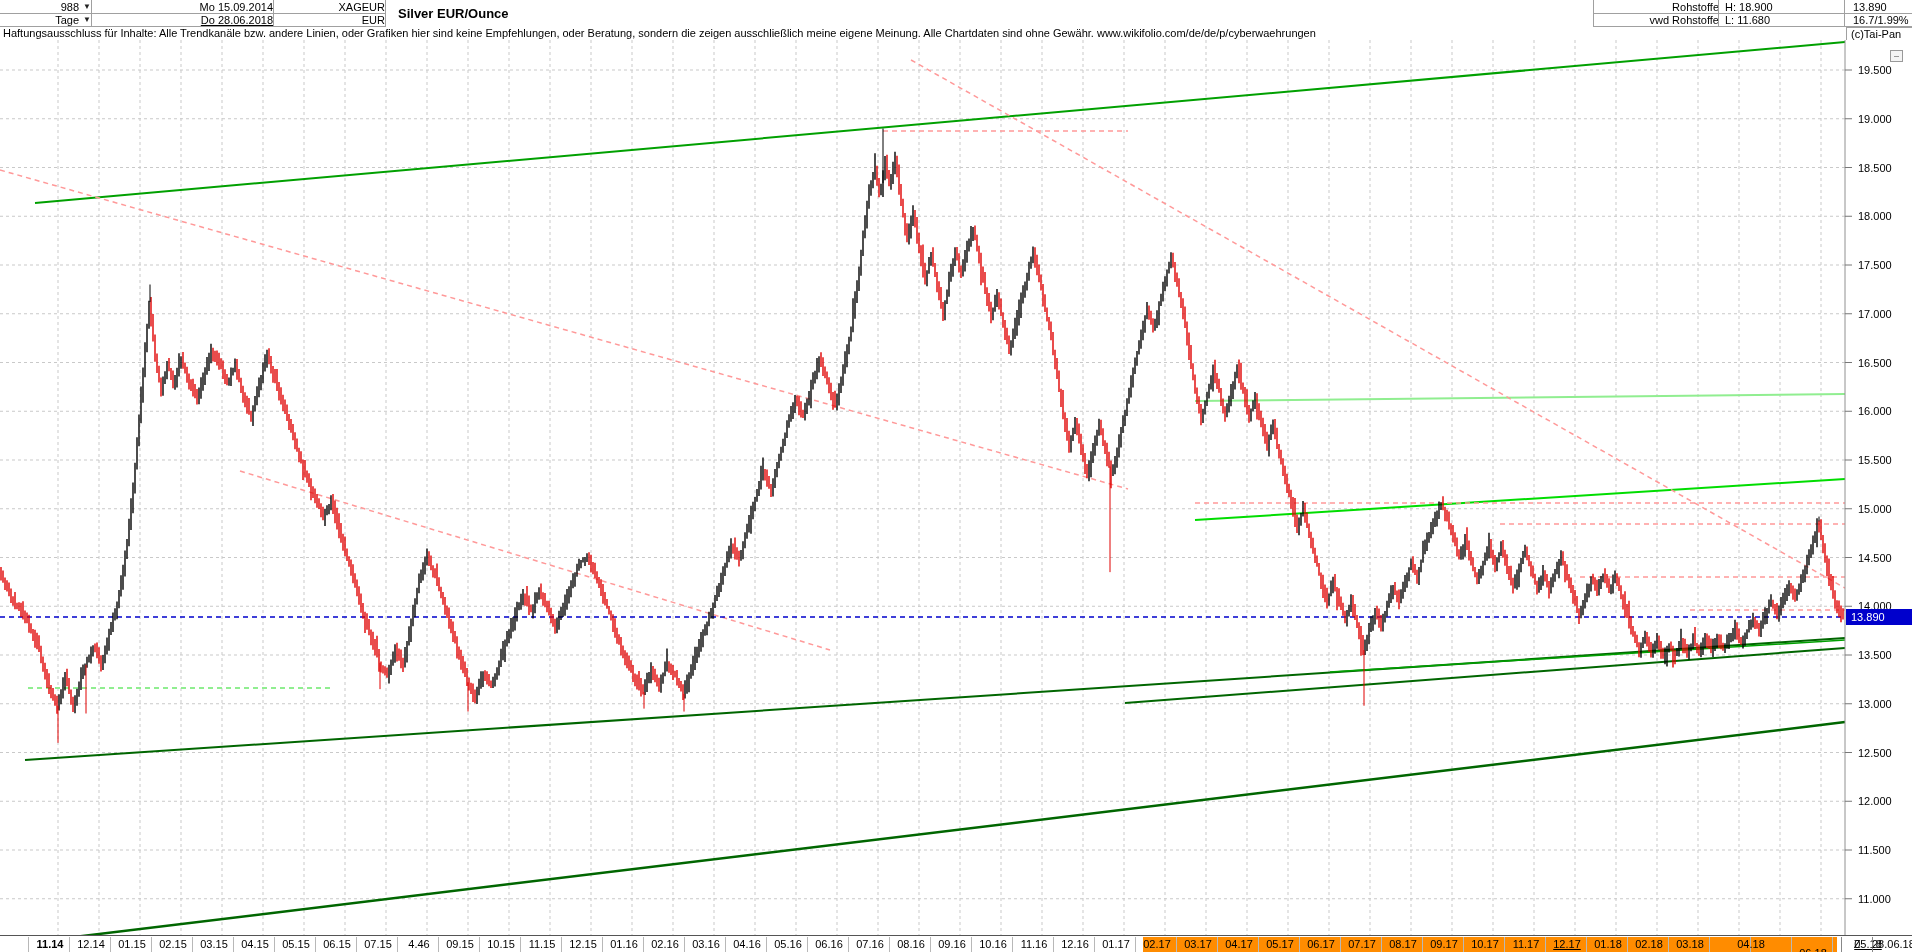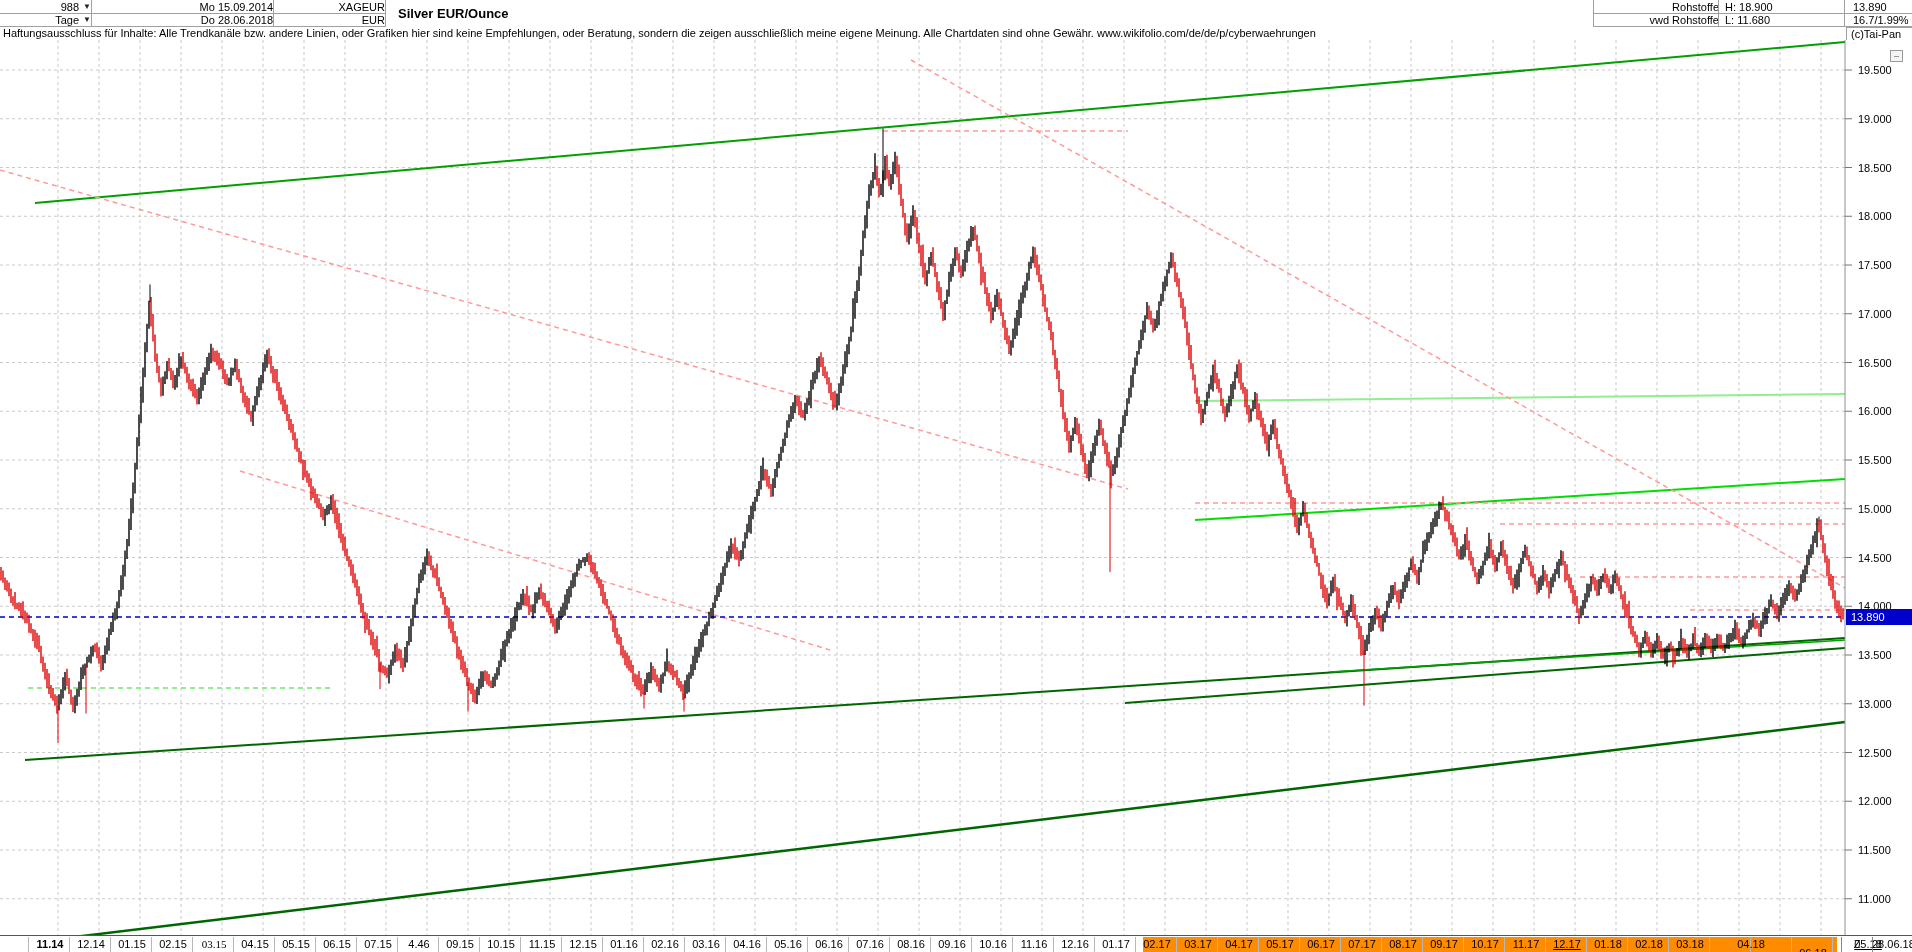--- a/index.html
+++ b/index.html
@@ -46,21 +46,21 @@
     <span>XAGEUR</span>
   </div>
   <div class="cell title" style="left:398px;top:0;height:26px;">
     <span>Silver EUR/Ounce</span>
   </div>
 
   <div class="cell bR bB ctr" style="left:0;top:13px;width:91px;height:13px;">
     <span>Tage</span>
     <span class="drop">▼</span>
   </div>
-  <div class="cell bR bB ctr" style="left:91px;top:13px;width:182px;height:13px;">
+  <div class="cell bR bB ctr" style="left:91px;top:13px;width:182px;height:13px;text-decoration:underline;">
     <span>Do 28.06.2018</span>
   </div>
   <div class="cell bR bB ctr" style="left:273px;top:13px;width:112px;height:13px;">
     <span>EUR</span>
   </div>
 
   <div class="cell bL bB ctr" style="left:1593px;top:0;width:125px;height:13px;">
     <span>Rohstoffe</span>
   </div>
   <div class="cell bL bB ctr" style="left:1593px;top:13px;width:125px;height:13px;">
@@ -1148,21 +1148,21 @@
   </div>
 
   <div id="xaxis">
     <div id="x-highlight" style="left: 1143px; width: 694px; background: rgb(255, 140, 0);"></div>
     <div id="x-seps"></div>
     <div id="x-labels">
         <div class="xlab" style="left: 50px; font-weight: bold;">11.14</div>
         <div class="xlab" style="left: 91px;">12.14</div>
         <div class="xlab" style="left: 132px;">01.15</div>
         <div class="xlab" style="left: 173px;">02.15</div>
-        <div class="xlab" style="left: 214px; font-family: Liberation Serif, serif;">03.15</div>
+        <div class="xlab" style="left: 214px;">03.15</div>
         <div class="xlab" style="left: 255px;">04.15</div>
         <div class="xlab" style="left: 296px;">05.15</div>
         <div class="xlab" style="left: 337px;">06.15</div>
         <div class="xlab" style="left: 378px;">07.15</div>
         <div class="xlab" style="left: 419px;">4.46</div>
         <div class="xlab" style="left: 460px;">09.15</div>
         <div class="xlab" style="left: 501px;">10.15</div>
         <div class="xlab" style="left: 542px;">11.15</div>
         <div class="xlab" style="left: 583px;">12.15</div>
         <div class="xlab" style="left: 624px;">01.16</div>

